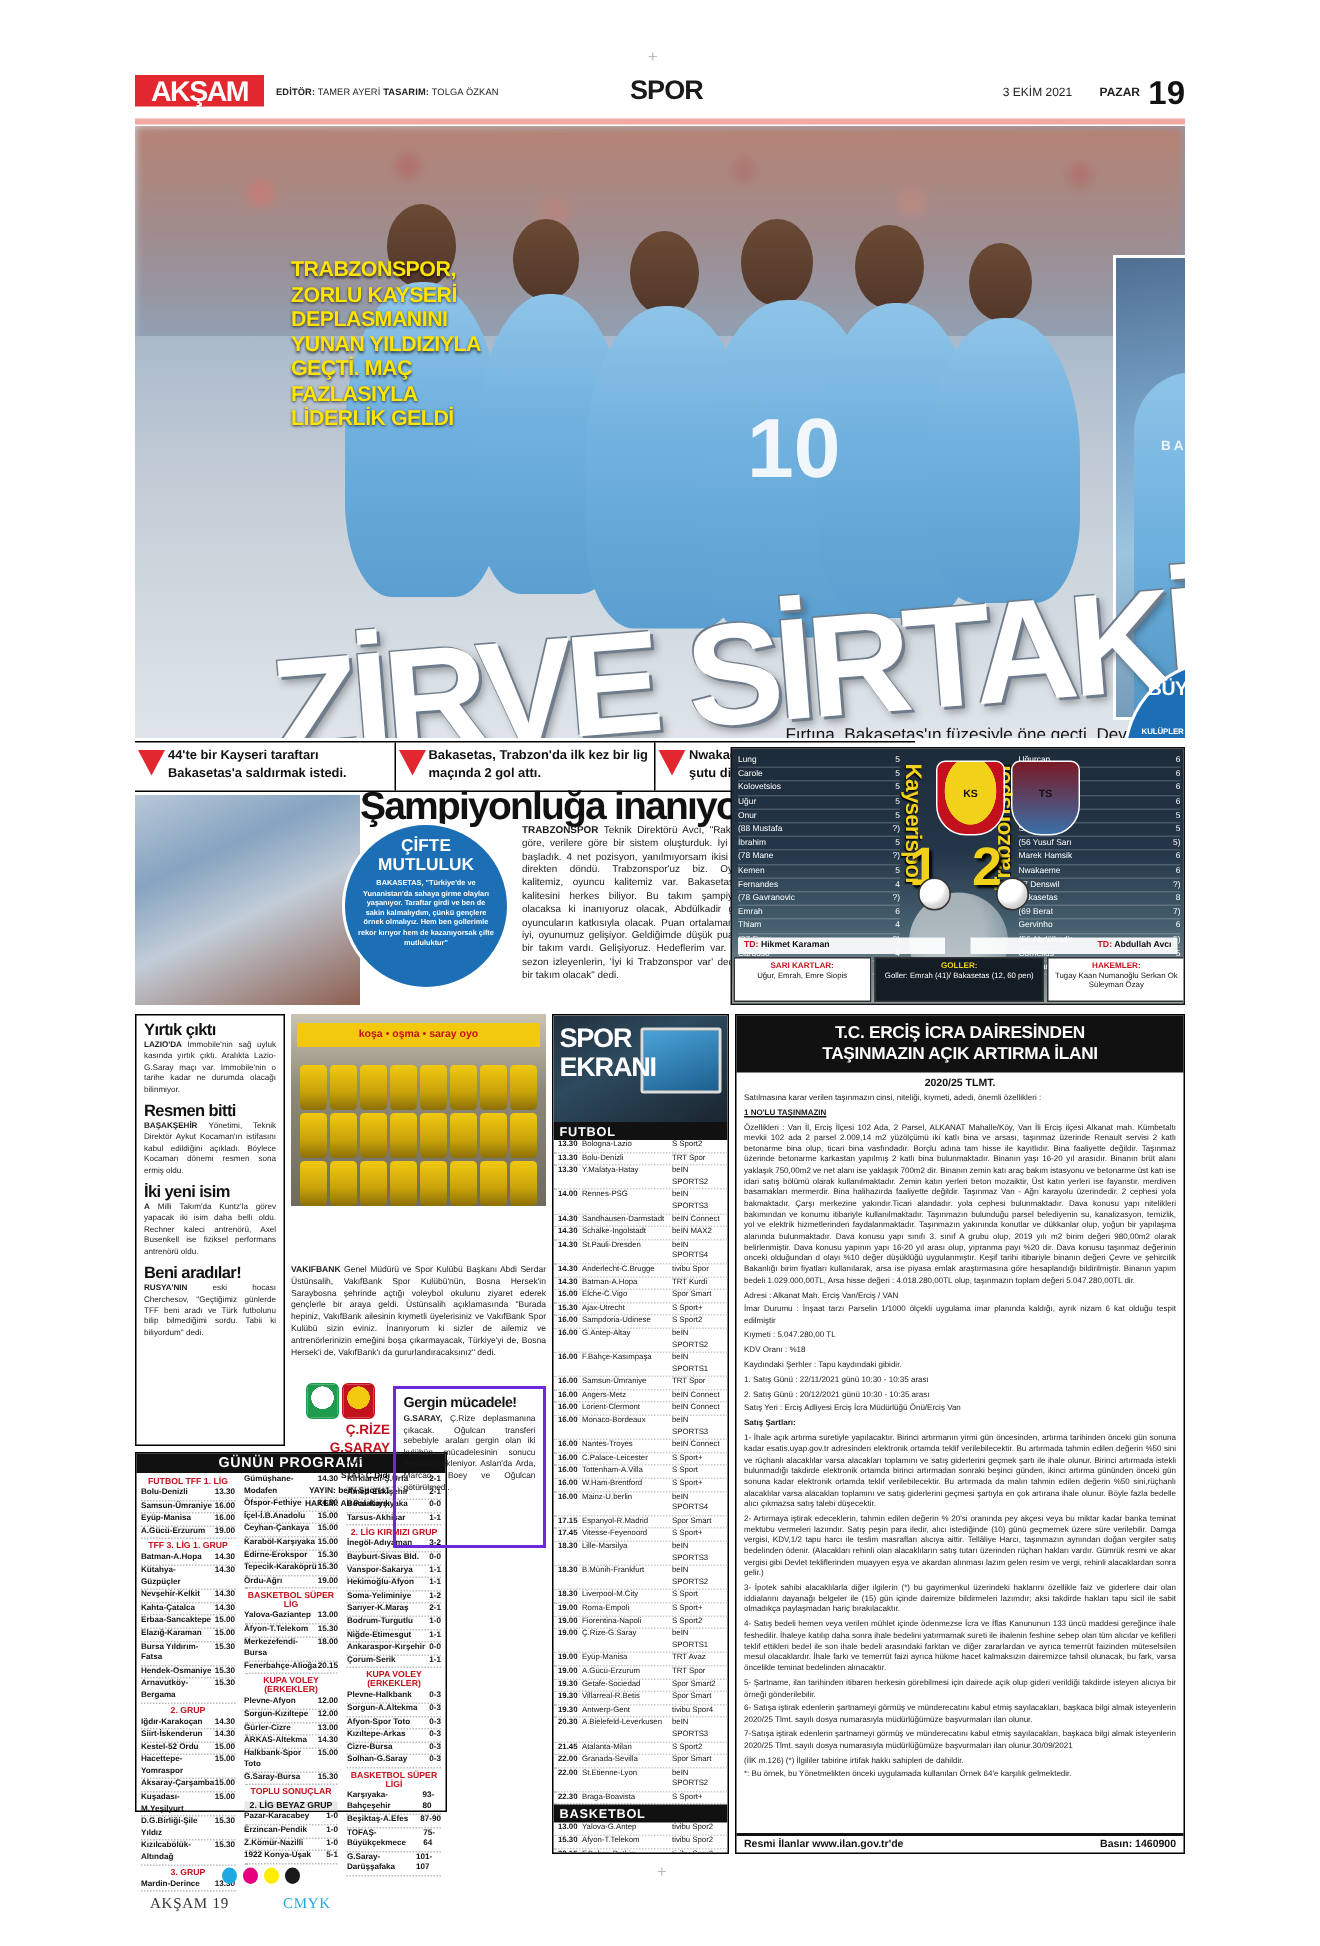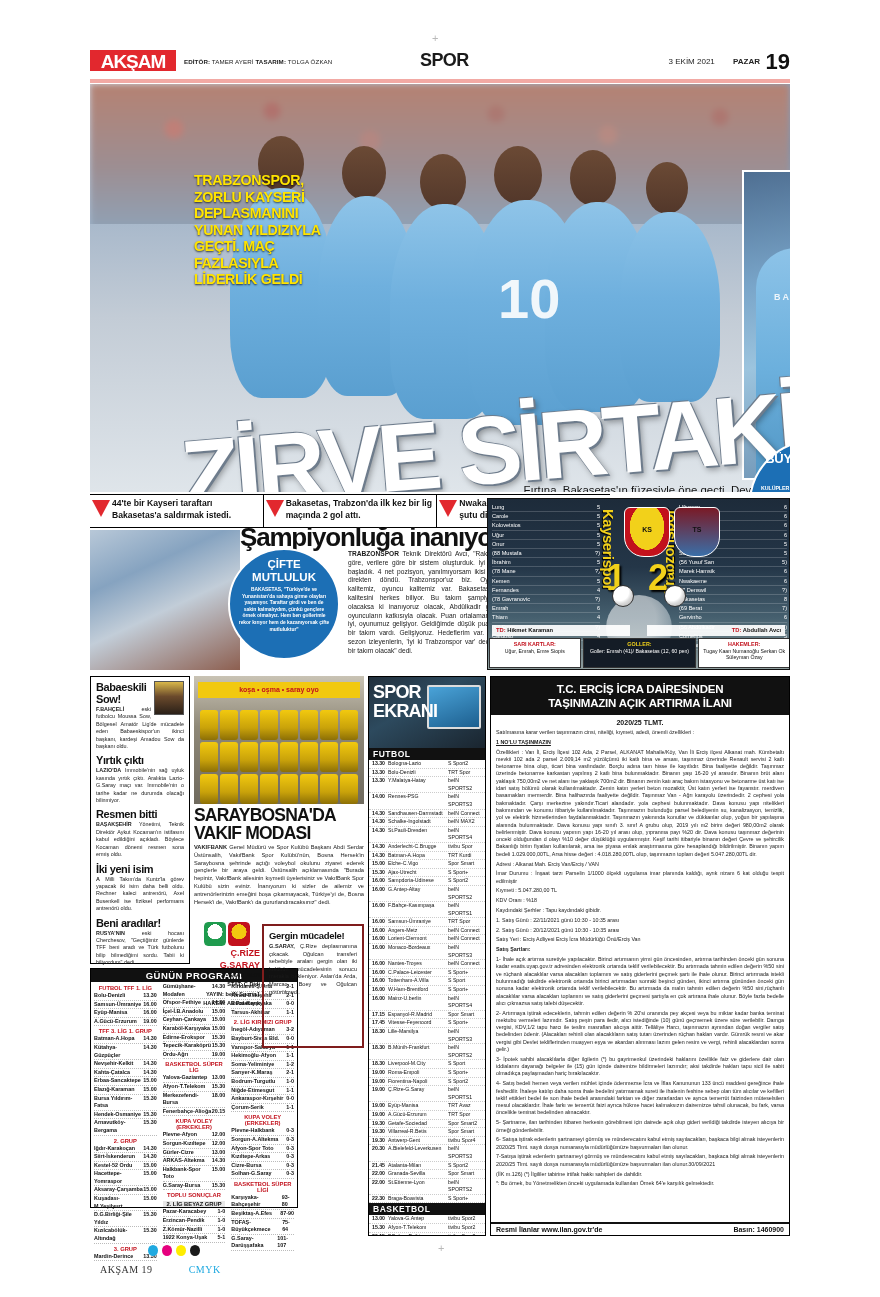--- a/index.html
+++ b/index.html
@@ -225,22 +225,22 @@
   .vakif p b { font-weight:bold; }
 
   .matchbox { position:absolute; left:104px; top:246px; width:66px; height:110px; text-align:right; }
   .matchbox .crests { display:flex; justify-content:center; gap:2px; }
   .mc { width:22px; height:24px; border-radius:4px; }
   .mc.rize { background:radial-gradient(circle at 50% 40%,#fff 0 45%,#1f9b4e 46% 100%); border:1px solid #1f9b4e;}
   .mc.gs { background:radial-gradient(circle at 50% 40%,#f2c90f 0 45%,#c2111c 46% 100%); border:1px solid #c2111c;}
   .matchbox .nm { font-size:9px; font-weight:bold; color:#c2111c; line-height:10px; margin-top:2px;}
   .matchbox .inf { font-size:5.6px; font-weight:bold; color:#111; line-height:7.4px; margin-top:2px;}
 
-  .gergin { position:absolute; left:172px; top:248px; width:102px; height:124px;
-    border:2px solid #7f1d1d; padding:4px 5px; }
+  .gergin { position:absolute; left:172px; top:248px; width:102px; height:108px;
+    border:2px solid #6d28d9; padding:4px 5px; }
   .gergin h4 { font-size:9.5px; font-weight:bold; color:#111; margin-bottom:2px; letter-spacing:-.3px;}
   .gergin p { font-size:5.6px; line-height:7.6px; color:#1a1a1a; text-align:justify;}
   .gergin p b { font-weight:bold; }
 
   
   .ekran { position:absolute; left:278px; top:0; width:118px; height:560px;
     border:1px solid #000; overflow:hidden; }
   .ekran-top { position:relative; height:71px;
     background:linear-gradient(150deg,#22303d 0%,#2d4a5e 40%,#1a252f 100%); }
   .ekran-top .tv { position:absolute; right:4px; top:8px; width:54px; height:44px;
@@ -529,25 +529,20 @@
 Serkan Ok
 Süleyman Özay</span>
       </div>
     </div>
   </div>
 
   <div class="lower">
 
     <div class="briefs" id="briefs">
         <div class="brief">
-          <div class="brief-photo"></div>
-          <h3>Babaeskili Sow!</h3>
-          <p><b>F.BAHÇELİ</b><span> eski futbolcu Moussa Sow, Bölgesel Amatör Lig'de mücadele eden Babaeskispor'un ikinci başkanı, kardeşi Amadou Sow da başkanı oldu.</span></p>
-        </div>
-        <div class="brief">
           <h3>Yırtık çıktı</h3>
           <p><b>LAZIO'DA</b><span> Immobile'nin sağ uyluk kasında yırtık çıktı. Aralıkta Lazio-G.Saray maçı var. Immobile'nin o tarihe kadar ne durumda olacağı bilinmiyor.</span></p>
         </div>
         <div class="brief">
           <h3>Resmen bitti</h3>
           <p><b>BAŞAKŞEHİR</b><span> Yönetimi, Teknik Direktör Aykut Kocaman'ın istifasını kabul edildiğini açıkladı. Böylece Kocaman dönemi resmen sona ermiş oldu.</span></p>
         </div>
         <div class="brief">
           <h3>İki yeni isim</h3>
           <p><b>A</b><span> Milli Takım'da Kuntz'la görev yapacak iki isim daha belli oldu. Rechner kaleci antrenörü, Axel Busenkell ise fiziksel performans antrenörü oldu.</span></p>
@@ -880,21 +875,20 @@
           <span></span>
             <span></span>
             <span></span>
             <span></span>
             <span></span>
             <span></span>
             <span></span>
             <span></span>
         </div>
       </div>
-      <h2>SARAYBOSNA'DA VAKIF MODASI</h2>
       <p><b>VAKIFBANK</b><span> Genel Müdürü ve Spor Kulübü Başkanı Abdi Serdar Üstünsalih, VakıfBank Spor Kulübü'nün, Bosna Hersek'in Saraybosna şehrinde açtığı voleybol okulunu ziyaret ederek gençlerle bir araya geldi. Üstünsalih açıklamasında "Burada hepiniz, VakıfBank ailesinin kıymetli üyelerisiniz ve VakıfBank Spor Kulübü sizin eviniz. İnanıyorum ki sizler de ailemiz ve antrenörlerinizin emeğini boşa çıkarmayacak, Türkiye'yi de, Bosna Hersek'i de, VakıfBank'ı da gururlandıracaksınız" dedi.</span></p>
     </div>
 
     <div class="matchbox">
       <div class="crests">
         <div class="mc rize"></div>
         <div class="mc gs"></div>
       </div>
       <div class="nm">Ç.RİZE</div>
       <div class="nm">G.SARAY</div>

